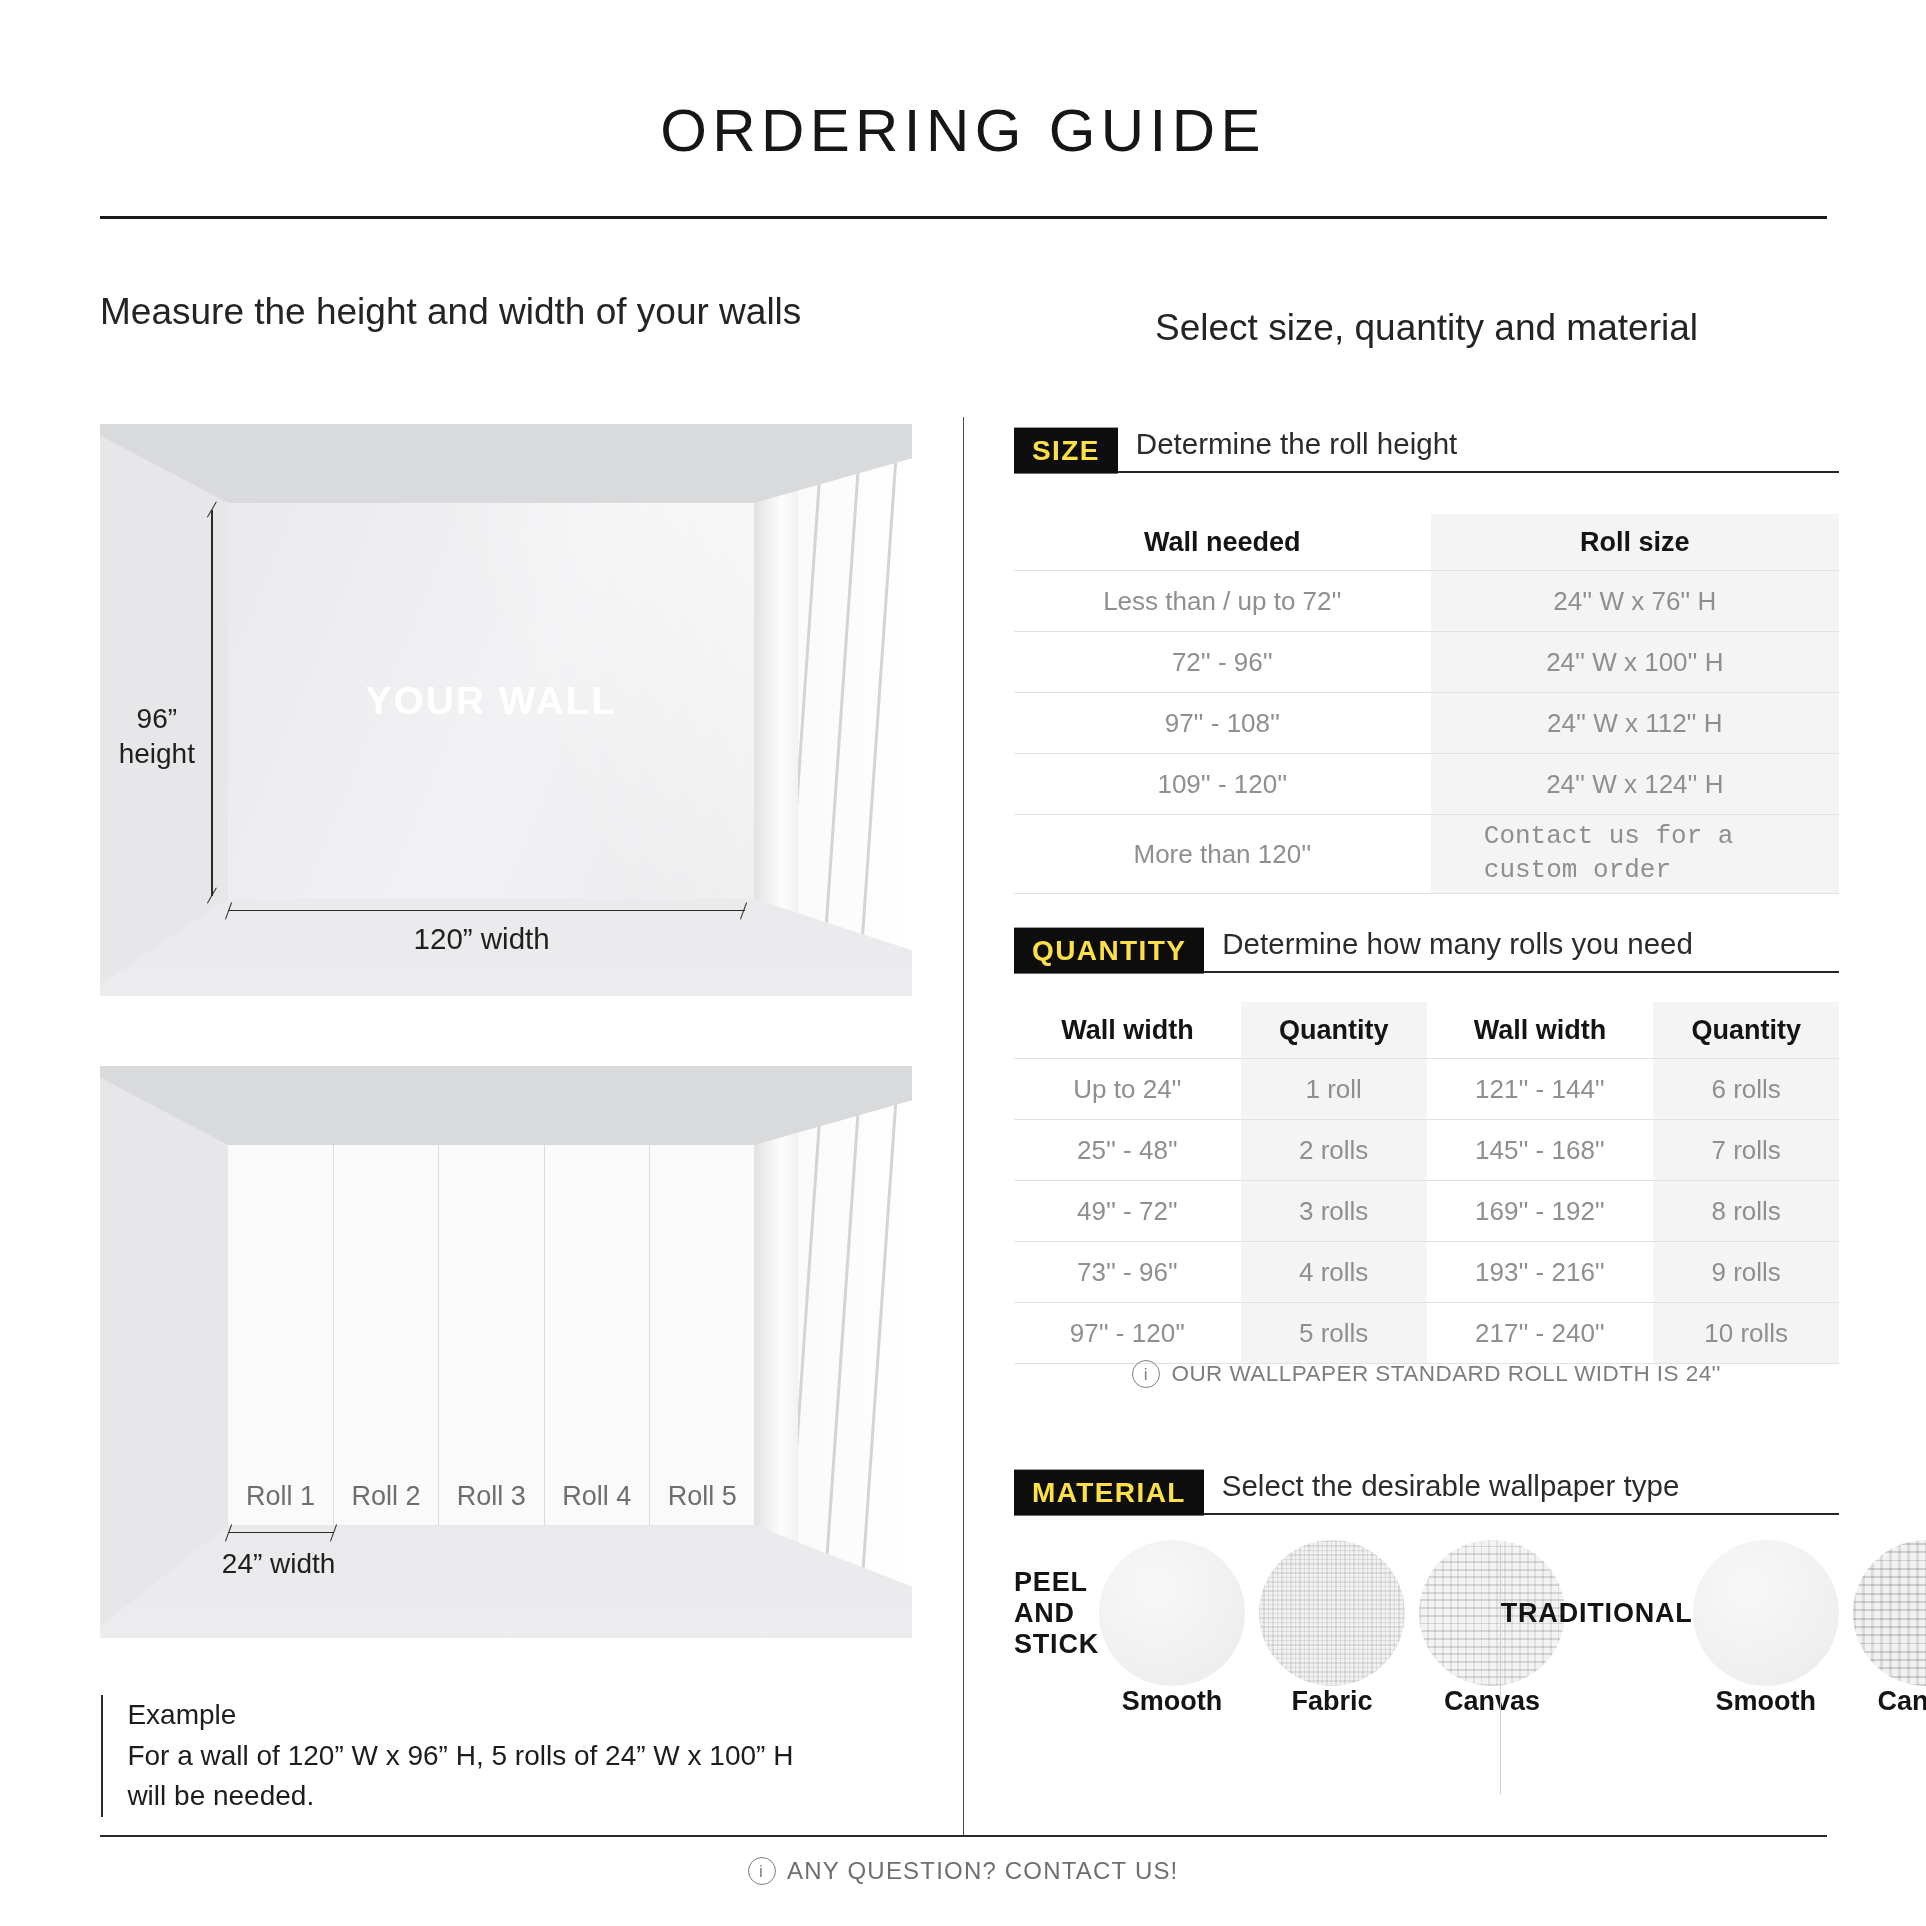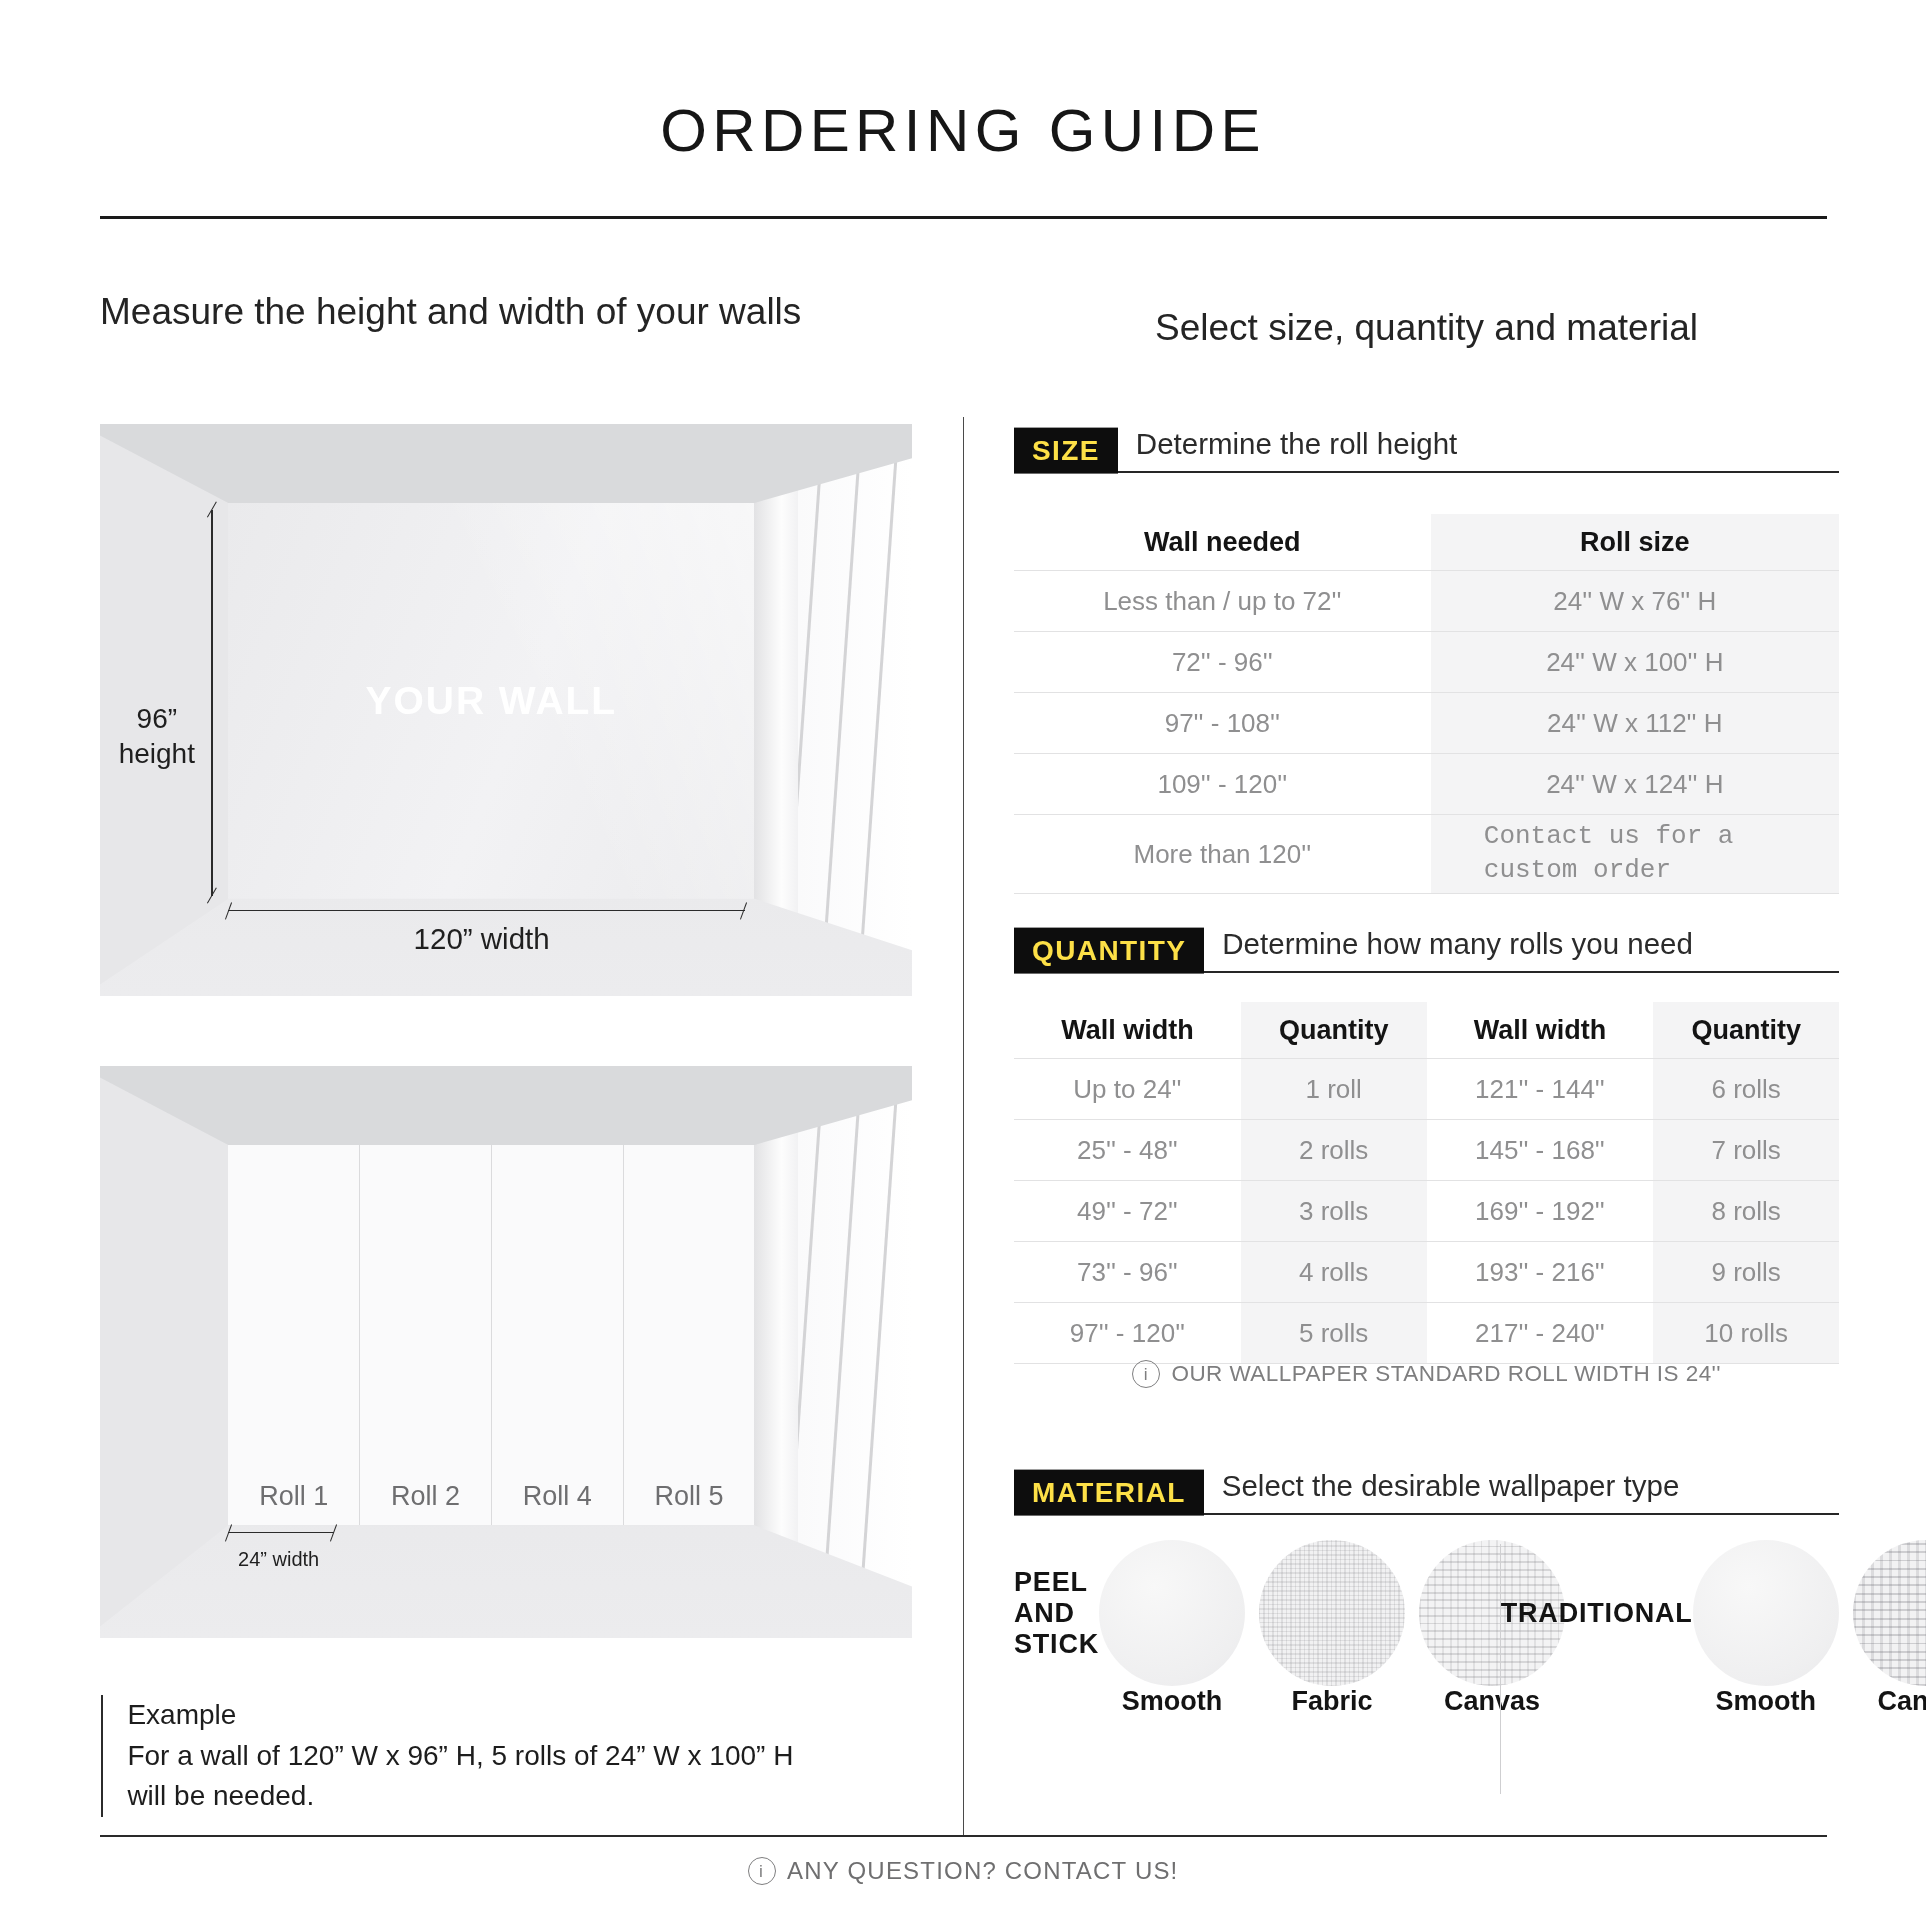--- a/index.html
+++ b/index.html
@@ -76,21 +76,21 @@
   .vdim::before{top:-0.6px;} .vdim::after{bottom:-0.6px;}
   .hdim{position:absolute;left:15.8%;top:85%;width:63.6%;height:1.3px;background:#2b2b2b;}
   .hdim::before,.hdim::after{content:"";position:absolute;top:-8.3px;width:1.3px;height:18px;background:#2b2b2b;transform:rotate(20deg);}
   .hdim::before{left:0;} .hdim::after{right:0;}
   .room2 .hdim{left:15.8%;top:81.5%;width:13%;}
   .height-label{
     position:absolute;left:1%;top:48.5%;width:12%;text-align:center;
     font-size:28px;line-height:1.25;color:#1f1f1f;
   }
   .width-label{position:absolute;left:47%;top:87%;transform:translateX(-50%);font-size:29.5px;color:#1f1f1f;}
-  .room2 .width-label{left:22%;top:84.3%;font-size:20px;}
+  .room2 .width-label{left:22%;top:84.3%;font-size:28px;}
 
   
   .example{
     position:absolute;left:101px;top:1695px;border-left:2.6px solid #2b2b2b;
     padding-left:24.4px;font-size:28px;line-height:1.45;color:#1d1d1d;
   }
 
   
   .section-header{
     position:absolute;left:1014px;width:825px;display:flex;align-items:flex-end;gap:18px;
@@ -200,20 +200,21 @@
     <div class="pillar"></div>
     <div class="window">
       <div class="mullion m1"></div>
       <div class="mullion m2"></div>
       <div class="mullion m3"></div>
     </div>
     <div class="ceiling"></div>
     <div class="panels">
       <div class="panel">Roll 1</div>
       <div class="panel">Roll 2</div>
+      <div class="panel">Roll 3</div>
       <div class="panel">Roll 4</div>
       <div class="panel">Roll 5</div>
     </div>
     <div class="floor"></div>
     <div class="hdim"></div>
     <div class="width-label">24” width</div>
   </div>
 
   <div class="example">
     <div>Example</div>

